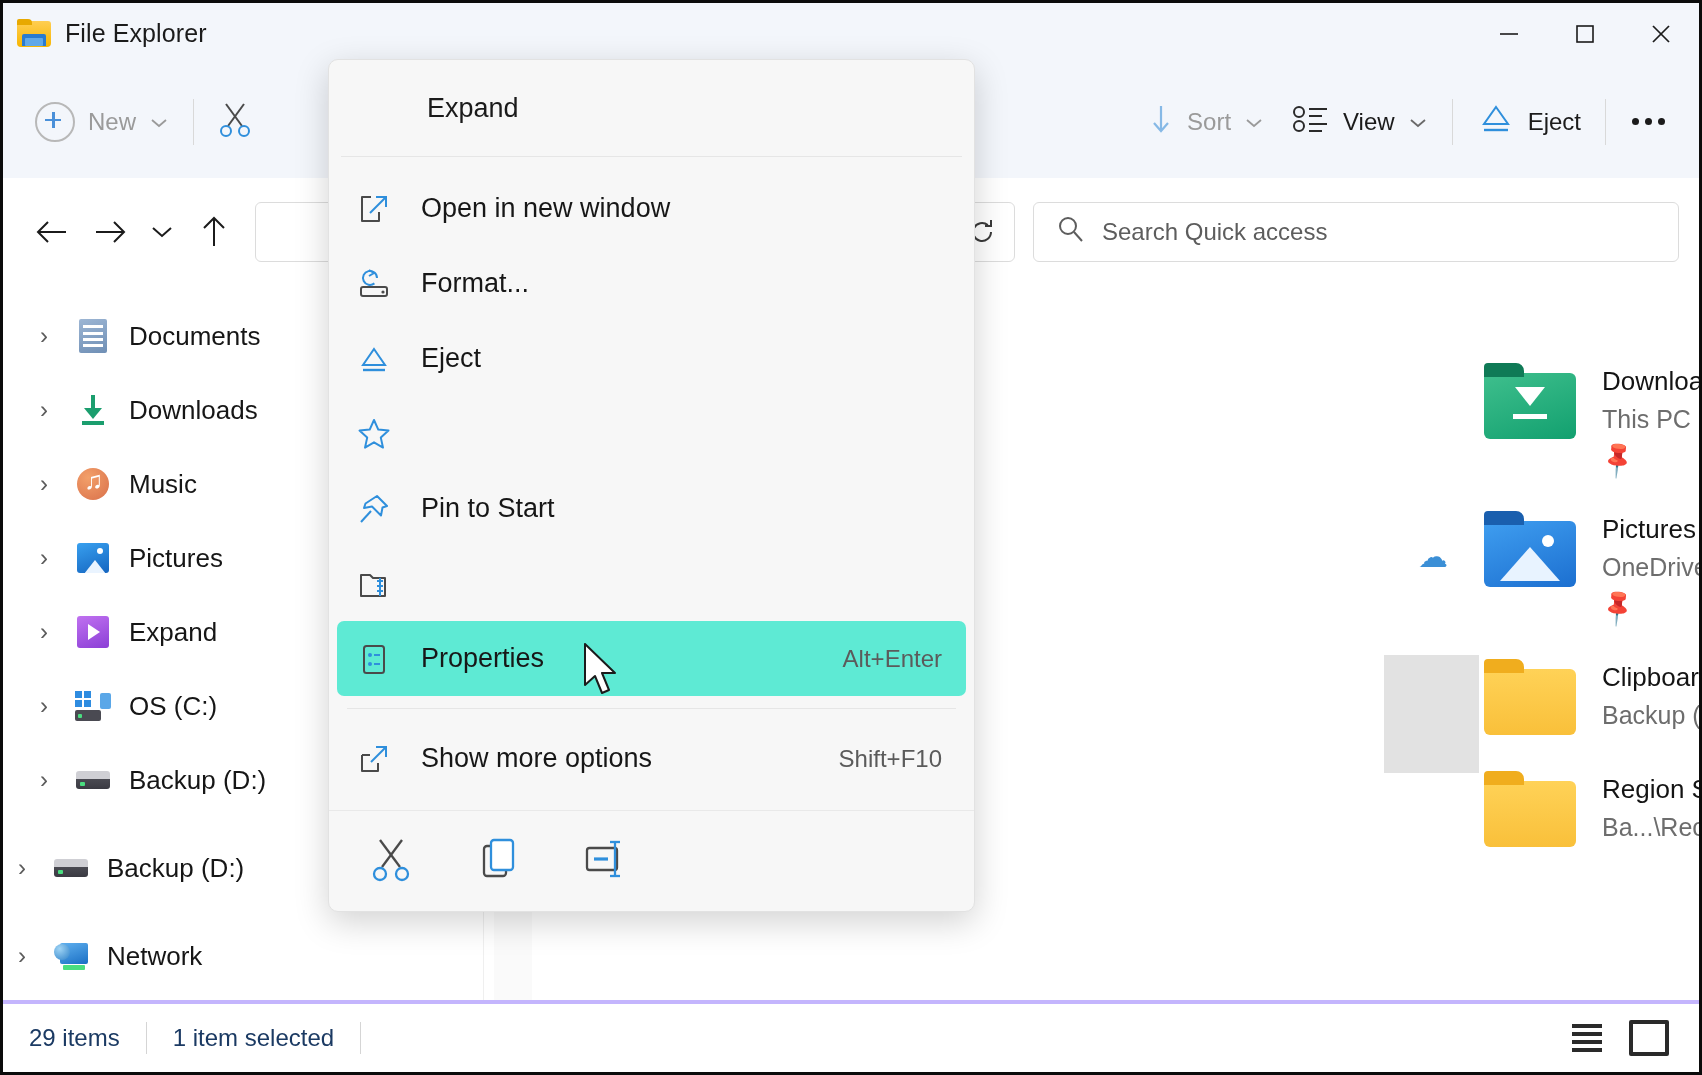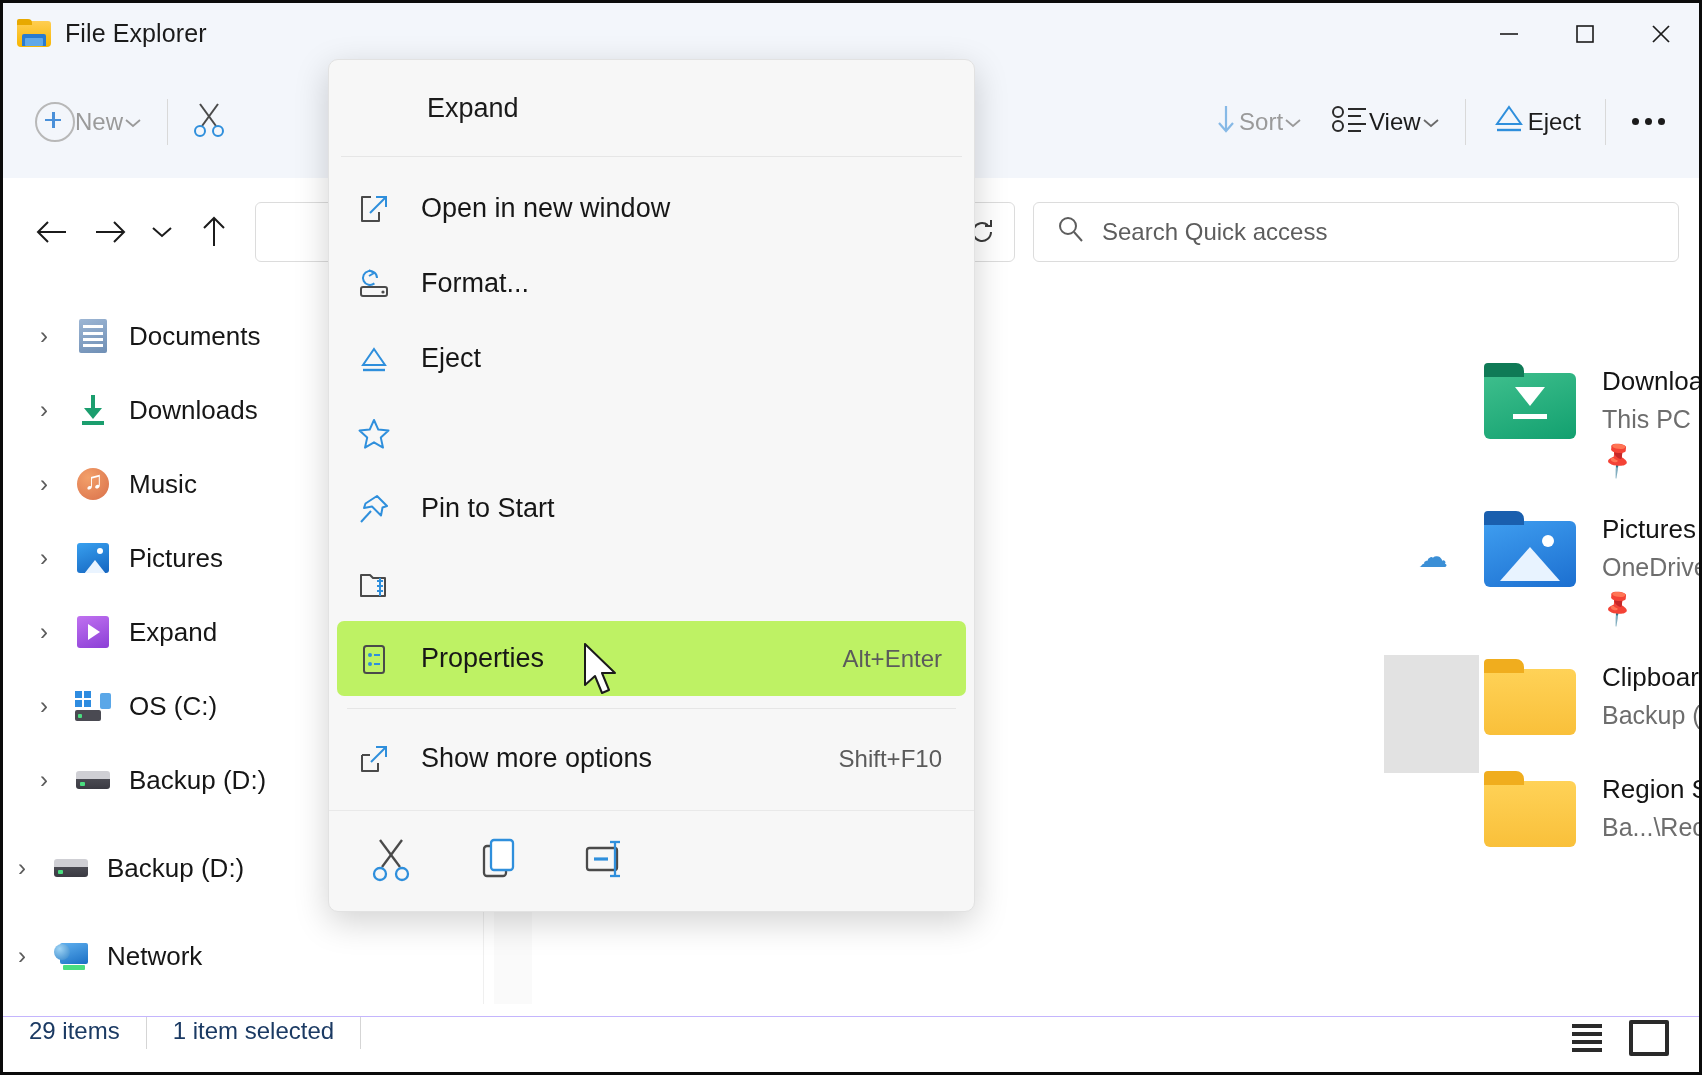--- a/index.html
+++ b/index.html
@@ -98,20 +98,21 @@
     height: 113px;
     background: #f3f6fb;
     display: flex;
     align-items: center;
     box-sizing: border-box;
     padding: 0 18px;
   }
   .cmd {
     display: flex;
     align-items: center;
+    gap: 13px;
     padding: 10px 14px;
     border-radius: 6px;
     color: #1b1b1b;
     font-size: 24px;
     white-space: nowrap;
     text-align: right;
   }
   .cmd.dim { color: #9a9a9a; }
   .cmd .chev { color: #6a6a6a; }
   .newbtn-circle {
@@ -382,25 +383,25 @@
     left: -66px; top: 26px;
     color: #3b8fd6;
     font-size: 30px;
   }
 
   
   .statusbar {
     position: absolute;
     left: 0; bottom: 0;
     width: 100%;
-    height: 56px;
+    height: 72px;
     background: #ffffff;
-    border-top: 1px solid #c4b5fd;
-    display: flex;
-    align-items: flex-start;
+    border-top: 4px solid #c4b5fd;
+    display: flex;
+    align-items: center;
     padding: 0 26px;
     box-sizing: border-box;
     font-size: 24px;
     color: #1b3a63;
   }
   .sb-sep { width:1px; height:32px; background:#d5d5d5; margin: 0 26px; }
   .sb-right { margin-left: auto; display:flex; align-items:center; gap: 14px; }
   .sb-viewbtn {
     width: 48px; height: 42px;
     display:flex; align-items:center; justify-content:center;
@@ -443,21 +444,21 @@
     display: flex;
     align-items: center;
     height: 75px;
     padding: 0 18px;
     border-radius: 7px;
     gap: 28px;
     font-size: 27px;
     color: #171717;
     position: relative;
   }
-  .ctx-item.selected { background: #bef264; }
+  .ctx-item.selected { background: #5eead4; }
   .ctx-icon {
     width: 38px; height: 38px;
     flex: 0 0 38px;
     display: flex; align-items: center; justify-content: center;
   }
   .ctx-accel {
     margin-left: auto;
     font-size: 24px;
     color: #5b5b5b;
     padding-right: 6px;

